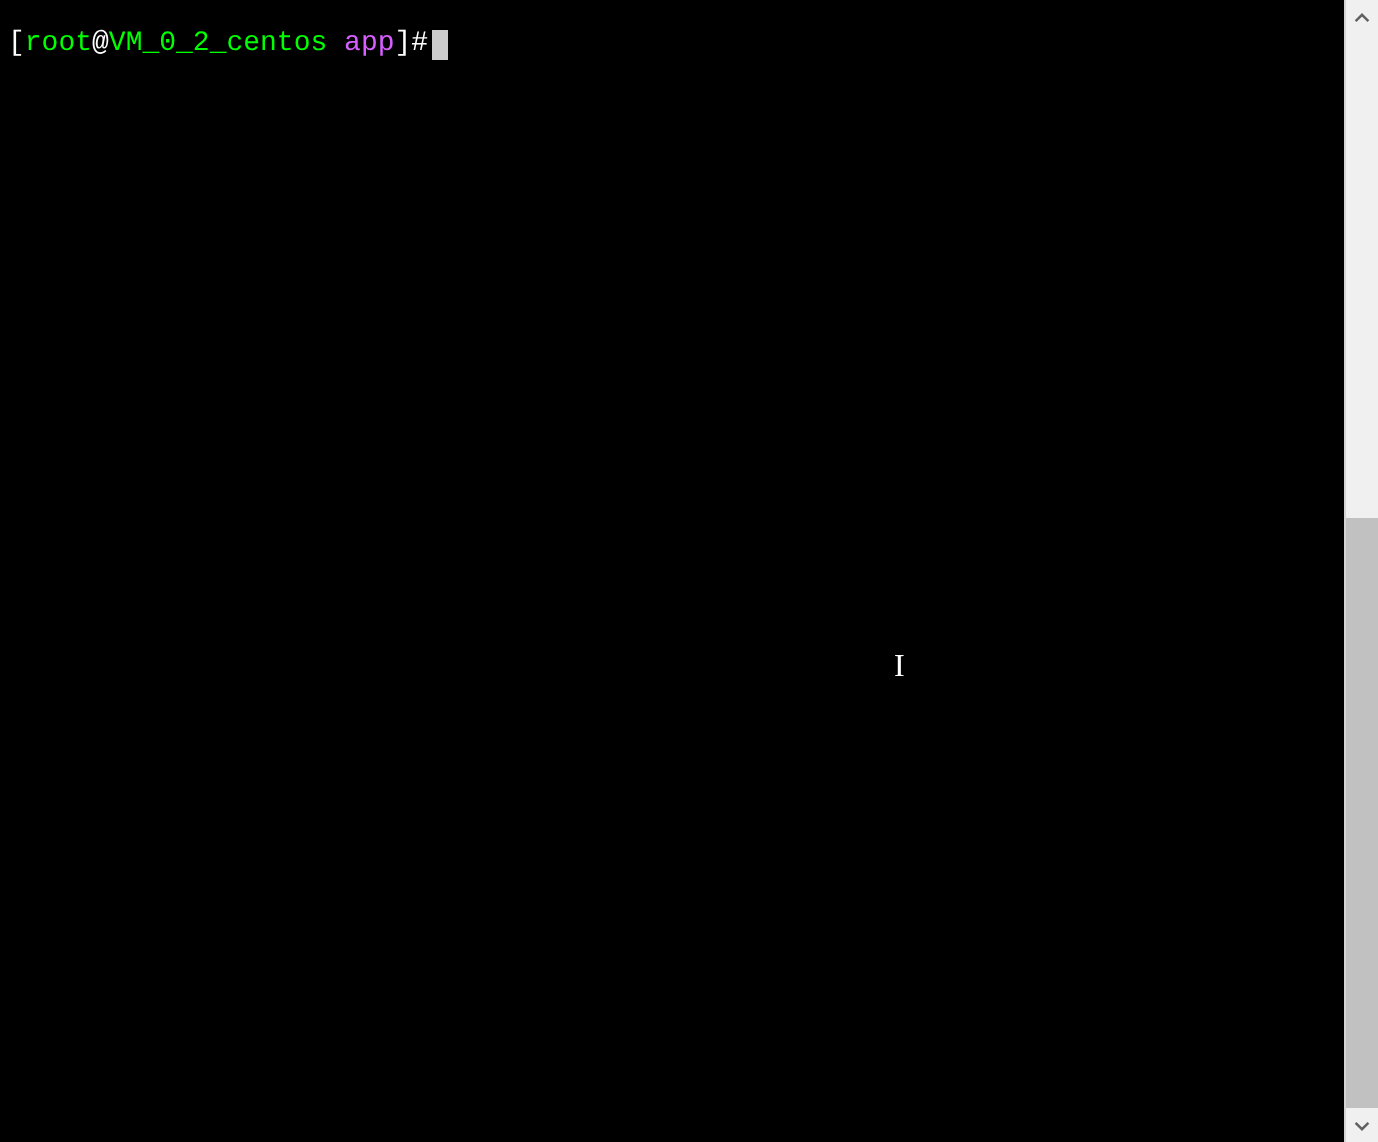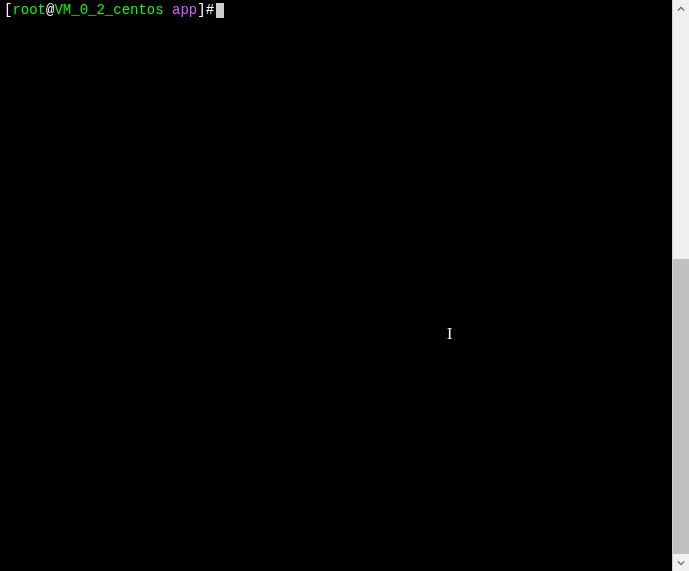--- a/index.html
+++ b/index.html
@@ -12,21 +12,21 @@
       height: 571px;
       display: flex;
       overflow: hidden;
       font-family: "Consolas", "Monaco", "Courier New", monospace;
       font-size: 14px;
     }
     .terminal {
       flex: 1;
       background: #000000;
       color: #ffffff;
-      padding: 2px 4px;
+      padding: 14px 4px;
       position: relative;
       overflow: hidden;
     }
     .prompt-line {
       line-height: 1.2;
       white-space: pre;
     }
     .bracket {
       color: #ffffff;
     }

